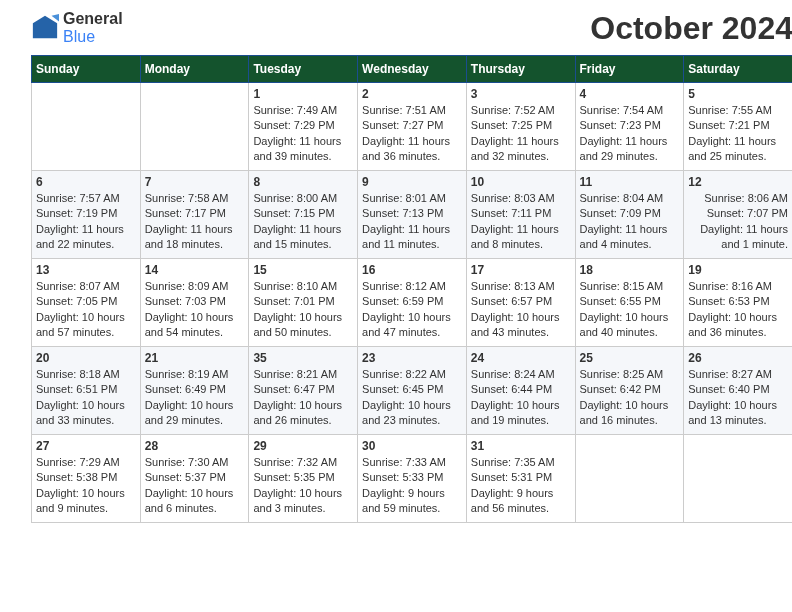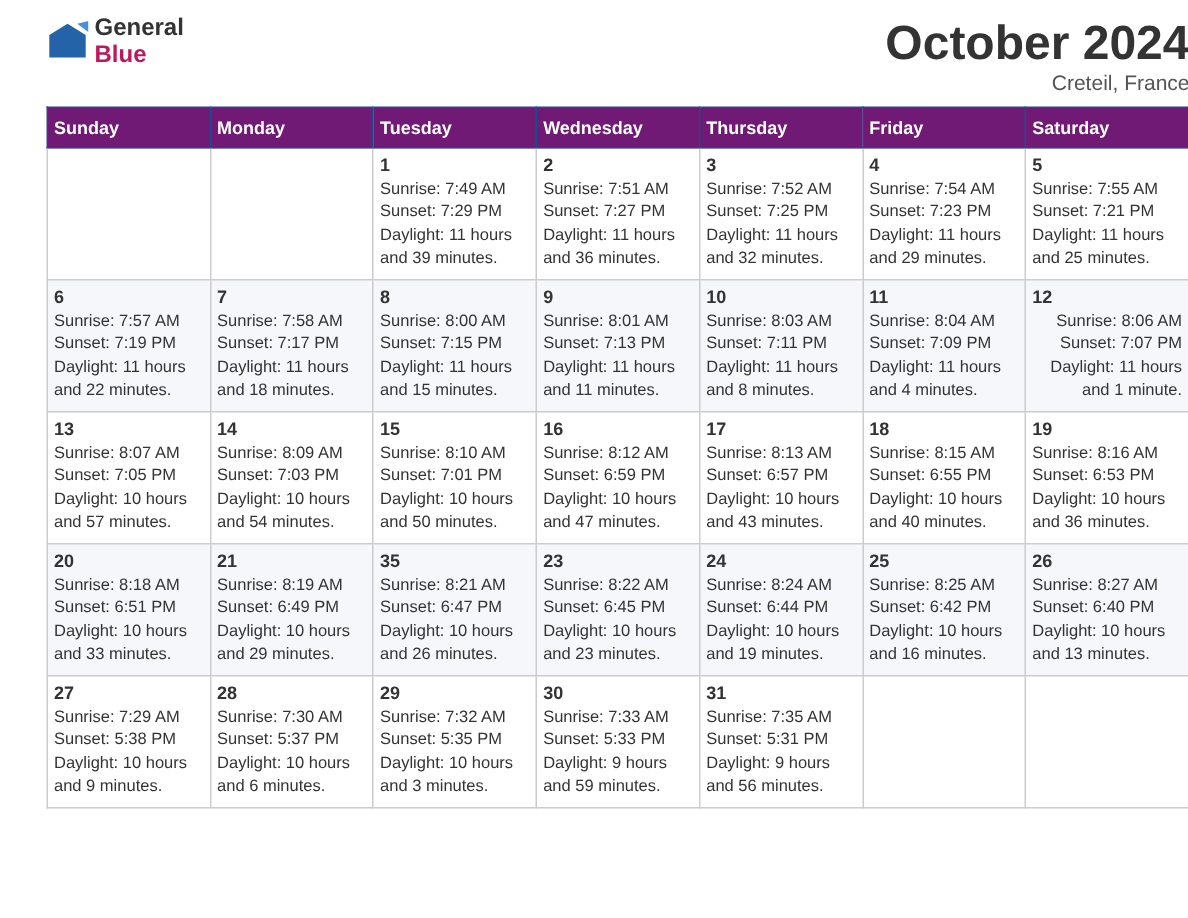--- a/index.html
+++ b/index.html
@@ -29,22 +29,22 @@
       flex-direction: column;
       line-height: 1.1;
     }
     .logo-general {
       font-size: 16px;
       font-weight: bold;
       color: #333;
     }
     .logo-blue {
       font-size: 16px;
-      font-weight: bold;
-      color: #be185d;
+      font-weight: normal;
+      color: #3b82f6;
     }
     .logo-icon {
       width: 28px;
       height: 28px;
       margin-right: 4px;
     }
     .title-section {
       text-align: right;
     }
     .month-title {
@@ -55,21 +55,21 @@
     .location {
       font-size: 14px;
       color: #555;
     }
     table {
       width: 100%;
       border-collapse: collapse;
       table-layout: fixed;
     }
     th {
-      background-color: #701a75;
+      background-color: #14532d;
       color: white;
       padding: 6px 4px;
       font-size: 12px;
       font-weight: bold;
       text-align: left;
       border: 1px solid #1a4d8f;
     }
     td {
       border: 1px solid #ccc;
       vertical-align: top;
@@ -107,21 +107,20 @@
         <polygon points="15,2 28,10 28,26 2,26 2,10" fill="#2563a8"></polygon>
         <polygon points="22,2 30,8 30,0" fill="#4a90d9"></polygon>
       </svg>
       <div class="logo-text">
         <span class="logo-general">General</span>
         <span class="logo-blue">Blue</span>
       </div>
     </div>
     <div class="title-section">
       <div class="month-title">October 2024</div>
-      <div class="location">Creteil, France</div>
     </div>
   </div>
 
   <table>
     <thead>
       <tr>
         <th>Sunday</th>
         <th>Monday</th>
         <th>Tuesday</th>
         <th>Wednesday</th>

